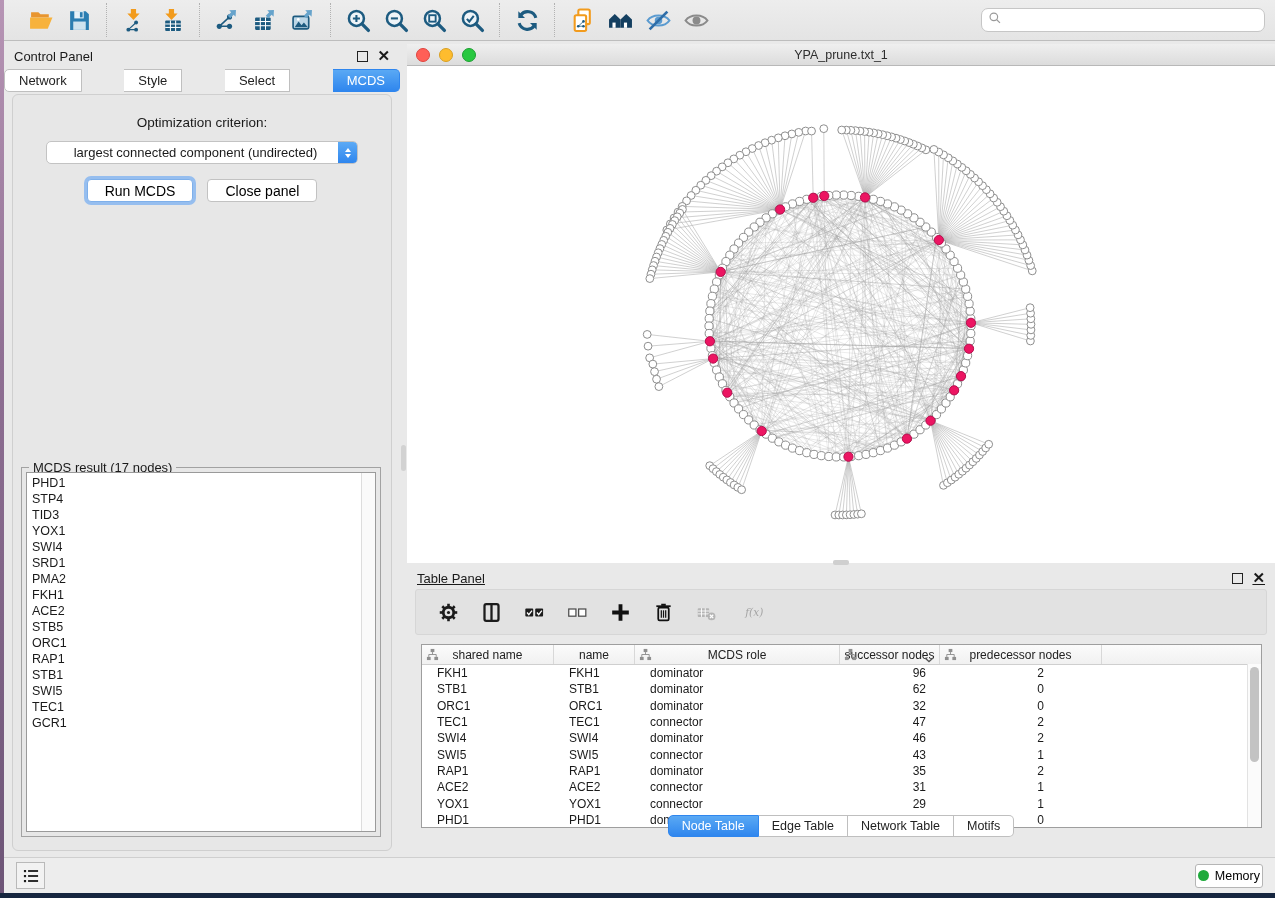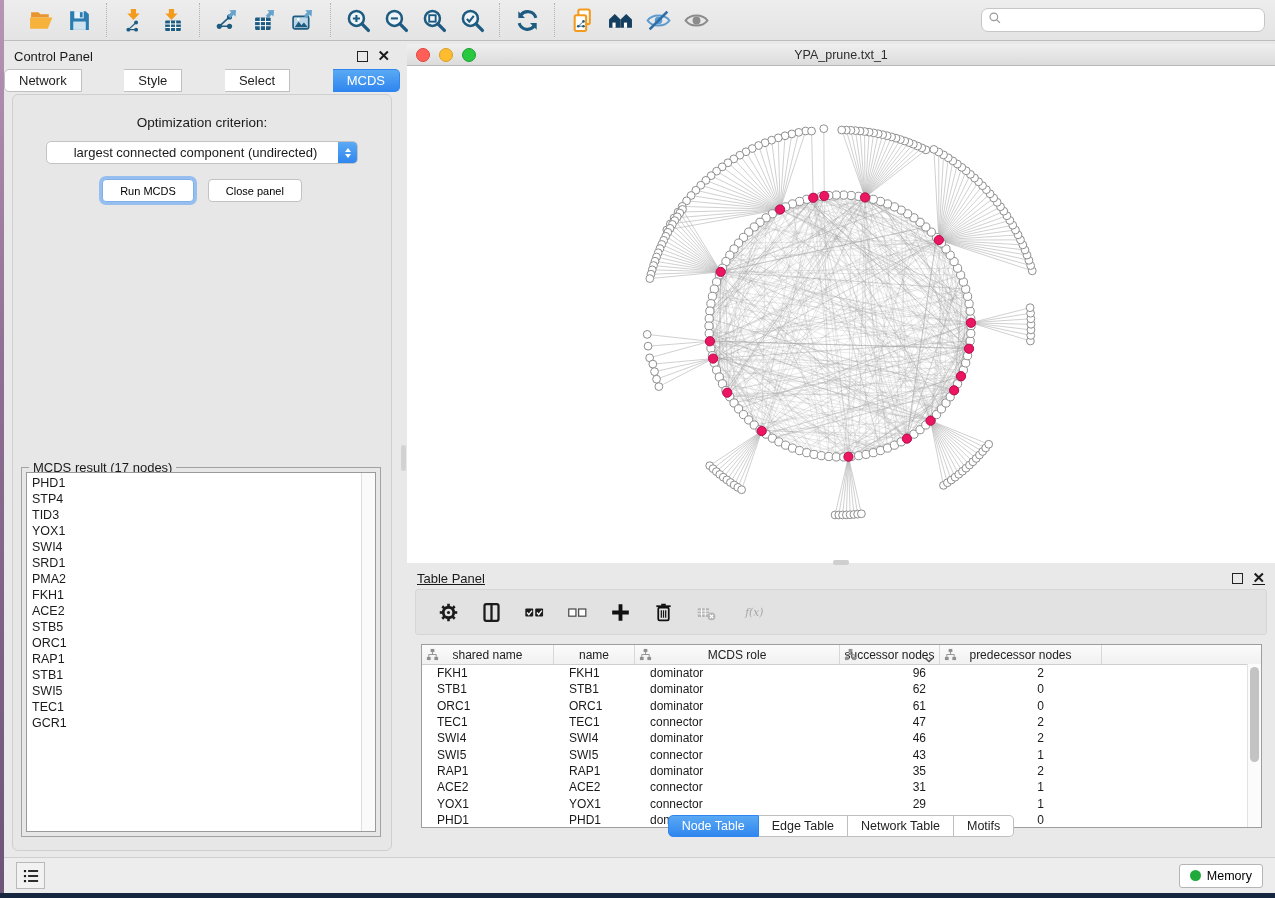--- a/index.html
+++ b/index.html
@@ -49,21 +49,21 @@
             border-radius:5px;display:flex;align-items:center;font-size:13px;cursor:pointer;
             box-sizing:border-box;position:relative;}
   .dropdown .dd-text{flex:1;text-align:center;padding-left:6px;}
   .dd-stepper{width:19px;height:21px;background:linear-gradient(#5caaf5,#2f86ee);
               border-radius:0 4px 4px 0;display:flex;flex-direction:column;align-items:center;
               justify-content:center;gap:2px;}
   .dd-stepper i{width:0;height:0;border-left:3.5px solid transparent;border-right:3.5px solid transparent;}
   .dd-stepper .up{border-bottom:4px solid #fff;}
   .dd-stepper .dn{border-top:4px solid #fff;}
   .btn-row{display:flex;justify-content:center;gap:14px;margin-top:15px;}
-  .mac-btn{height:23px;padding:0 17px;font-size:11px;background:#fff;border:1px solid #c2c2c2;
+  .mac-btn{height:23px;padding:0 17px;font-size:14px;background:#fff;border:1px solid #c2c2c2;
            border-radius:4px;font-family:"Liberation Sans",sans-serif;cursor:pointer;}
   .mac-btn.focus{box-shadow:0 0 0 3px rgba(106,168,243,.65);border-color:#7fb0ea;}
   .groupbox{position:absolute;left:8px;right:10px;top:372px;bottom:13px;border:1px solid #a2a2a2;}
   .groupbox-label{position:absolute;top:-8px;left:7px;background:#e7e7e7;padding:0 4px;font-size:13px;}
   .result-box{position:absolute;left:4px;right:4px;top:4px;bottom:4px;background:#fff;
               border:1px solid #9a9a9a;}
   .result-list{position:absolute;left:0;top:0;right:14px;bottom:0;overflow:hidden;
                font-size:12.5px;line-height:16px;padding:2px 0 0 5px;}
   .result-scroll{position:absolute;right:0;top:0;bottom:0;width:13px;background:#fafafa;
                  border-left:1px solid #ddd;}
@@ -108,21 +108,21 @@
   .tbl-thumb{position:absolute;left:2px;right:2px;top:3px;height:95px;background:#c3c3c3;border-radius:5px;}
   .tbl-tabs{position:absolute;left:0;right:0;bottom:20px;display:flex;justify-content:center;}
   .tbl-tabs .seg{font-size:12.5px;height:20px;line-height:20px;padding:0 13px;}
   
   .statusbar{height:36px;border-top:1px solid #cfcfcf;background:#ededed;display:flex;
              align-items:center;padding:0 12px;box-sizing:border-box;}
   .sb-list{width:29px;height:27px;background:#f2f2f2;border:1px solid #b9b9b9;display:flex;
            align-items:center;justify-content:center;cursor:pointer;padding:0;}
   .sb-list svg{width:20px;height:20px;}
   .memory-btn{margin-left:auto;height:24px;background:#fff;border:1px solid #b5b5b5;border-radius:3px;
-              display:flex;align-items:center;gap:6px;padding:0 10px;font-size:12.5px;
+              display:flex;align-items:center;gap:6px;padding:0 2px;font-size:12.5px;
               font-family:"Liberation Sans",sans-serif;cursor:pointer;}
   .memory-btn .dot{width:11px;height:11px;border-radius:50%;background:#1faa3c;}
 </style>
 </head>
 <body>
 
 <div class="desk-left"></div>
 <div class="desk-bottom"></div>
 
 <div class="app">
@@ -1406,21 +1406,21 @@
                 <div class="td" style="width: 132px;">STB1</div>
                 <div class="td" style="width: 81px;">STB1</div>
                 <div class="td" style="width: 205px;">dominator</div>
                 <div class="td num" style="width: 100px; padding-right: 14px;">62</div>
                 <div class="td num" style="width: 162px; padding-right: 58px;">0</div>
               </div>
               <div class="trow">
                 <div class="td" style="width: 132px;">ORC1</div>
                 <div class="td" style="width: 81px;">ORC1</div>
                 <div class="td" style="width: 205px;">dominator</div>
-                <div class="td num" style="width: 100px; padding-right: 14px;">61</div>
+                <div class="td num" style="width: 100px; padding-right: 14px;">32</div>
                 <div class="td num" style="width: 162px; padding-right: 58px;">0</div>
               </div>
               <div class="trow">
                 <div class="td" style="width: 132px;">TEC1</div>
                 <div class="td" style="width: 81px;">TEC1</div>
                 <div class="td" style="width: 205px;">connector</div>
                 <div class="td num" style="width: 100px; padding-right: 14px;">47</div>
                 <div class="td num" style="width: 162px; padding-right: 58px;">2</div>
               </div>
               <div class="trow">

